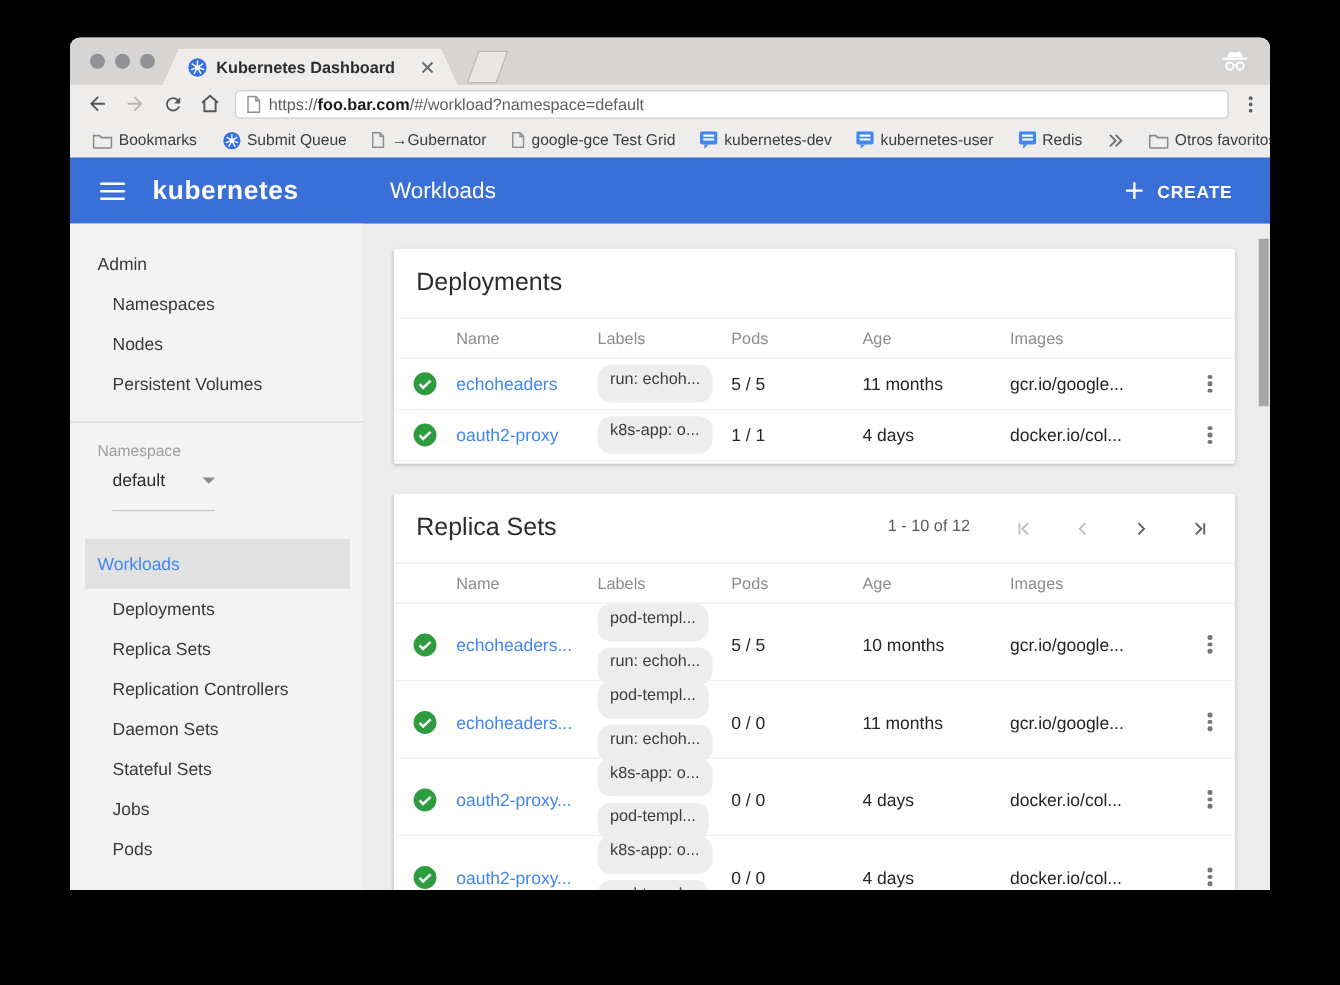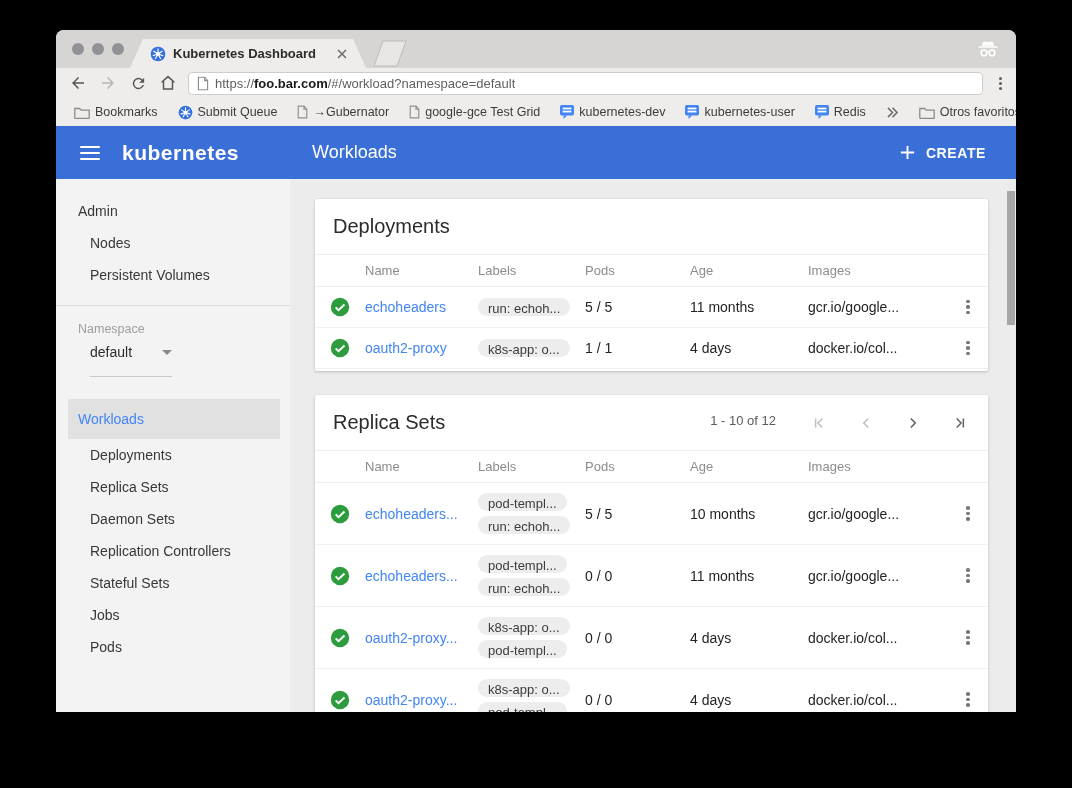--- a/index.html
+++ b/index.html
@@ -74,21 +74,21 @@
 
   .trow { display:grid; grid-template-columns:50px 113px 107px 105px 118px 1fr 40px; align-items:center; }
   .thead { height:33px; border-top:1px solid #eee; border-bottom:1px solid #eee; }
   .thead div { font-size:13px; color:#8c8c8c; }
   .drow { height:41px; border-bottom:1px solid #f0f0f0; }
   .rrow { height:62px; border-bottom:1px solid #f0f0f0; }
   .cell { font-size:14px; color:#242424; white-space:nowrap; overflow:hidden; }
   .link { font-size:14px; color:#4285f4; white-space:nowrap; overflow:hidden; text-overflow:ellipsis; padding-right:6px; }
   .okcell { display:flex; justify-content:center; }
   .chipcol { display:flex; flex-direction:column; gap:5px; align-items:flex-start; }
-  .chip { background:#ededed; border-radius:11px; padding:3px 10px 0; font-size:13px; color:#3c3c3c; white-space:nowrap; }
+  .chip { background:#ededed; border-radius:11px; padding:3px 10px 12px; font-size:13px; color:#3c3c3c; white-space:nowrap; }
   .rowkebab { display:flex; flex-direction:column; gap:2px; align-items:center; }
   .rowkebab i { width:3.5px; height:3.5px; border-radius:50%; background:#757575; display:block; }
 
   .scroll-thumb { position:absolute; right:1px; top:12px; width:8px; height:134px; background:#a6a6a6; }
 </style>
 </head>
 <body>
 
 <div class="browser-window">
 
@@ -255,33 +255,34 @@
           <path d="M9 2 v14 M2 9 h14" stroke="#fff" stroke-width="2"></path>
         </svg>
       <span>CREATE</span>
     </span>
   </div>
 
   <div class="app-body">
 
     <div class="sidebar">
       <div class="side-h">Admin</div>
+      <div class="side-i">Namespaces</div>
       <div class="side-i">Nodes</div>
       <div class="side-i">Persistent Volumes</div>
       <div class="divider"></div>
       <div class="ns-label">Namespace</div>
       <div class="ns-select">
         <span class="ns-value">default</span>
         <span class="caret"></span>
       </div>
       <div class="side-sel">Workloads</div>
       <div class="side-i">Deployments</div>
       <div class="side-i">Replica Sets</div>
+      <div class="side-i">Replication Controllers</div>
       <div class="side-i">Daemon Sets</div>
-      <div class="side-i">Replication Controllers</div>
       <div class="side-i">Stateful Sets</div>
       <div class="side-i">Jobs</div>
       <div class="side-i">Pods</div>
     </div>
 
     <div class="main">
 
       <div class="card card-deployments">
         <div class="card-head">
           <span class="card-title">Deployments</span>

